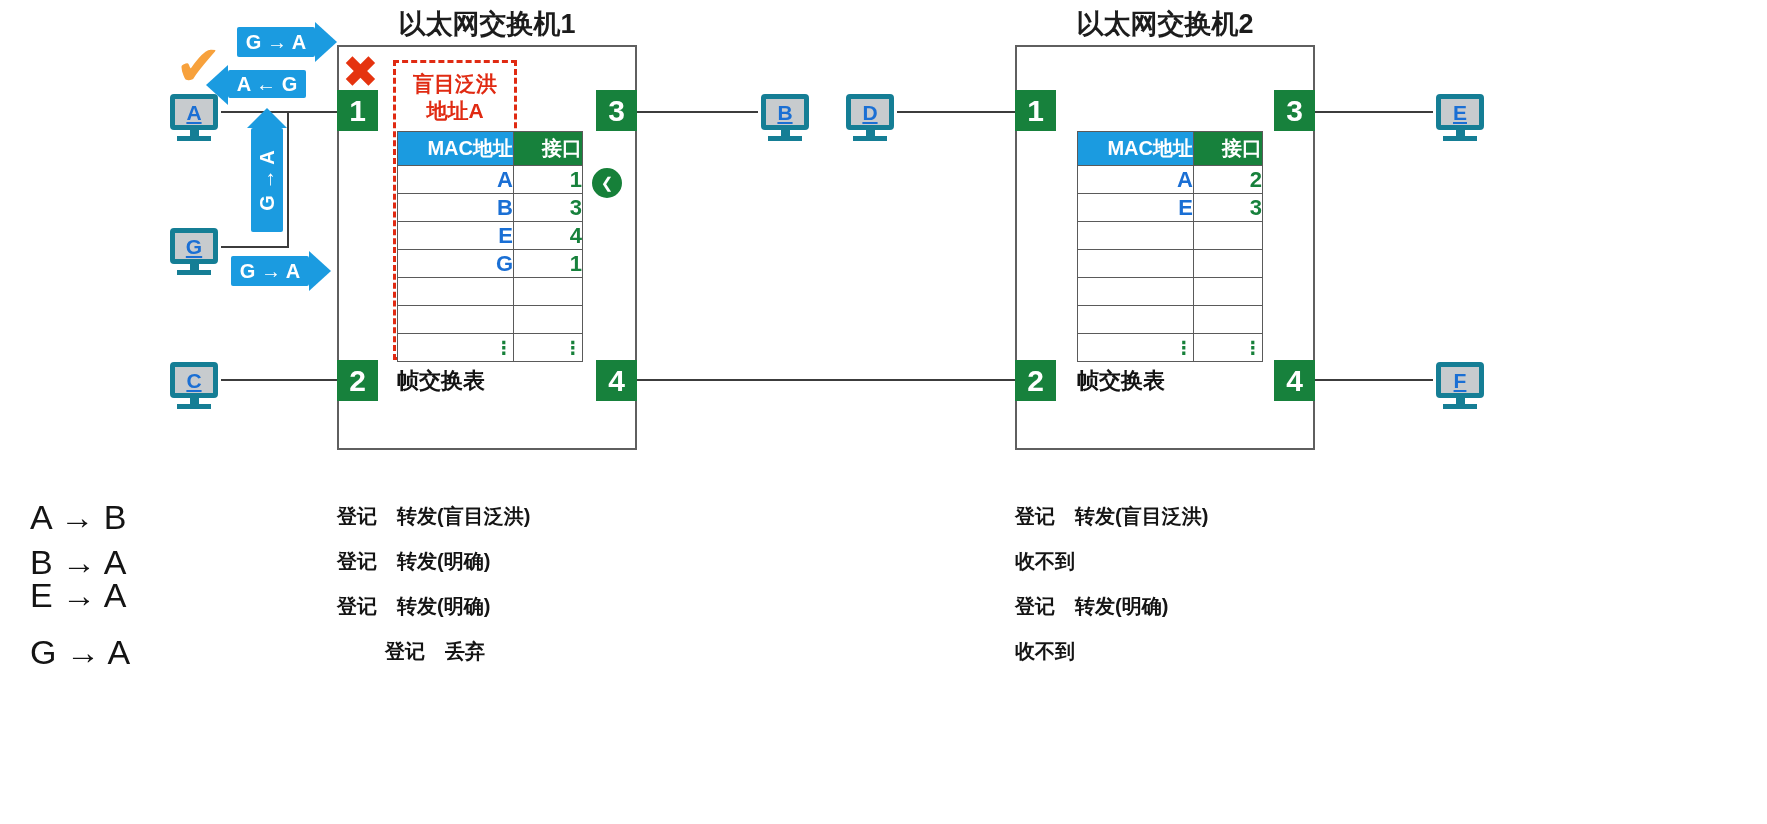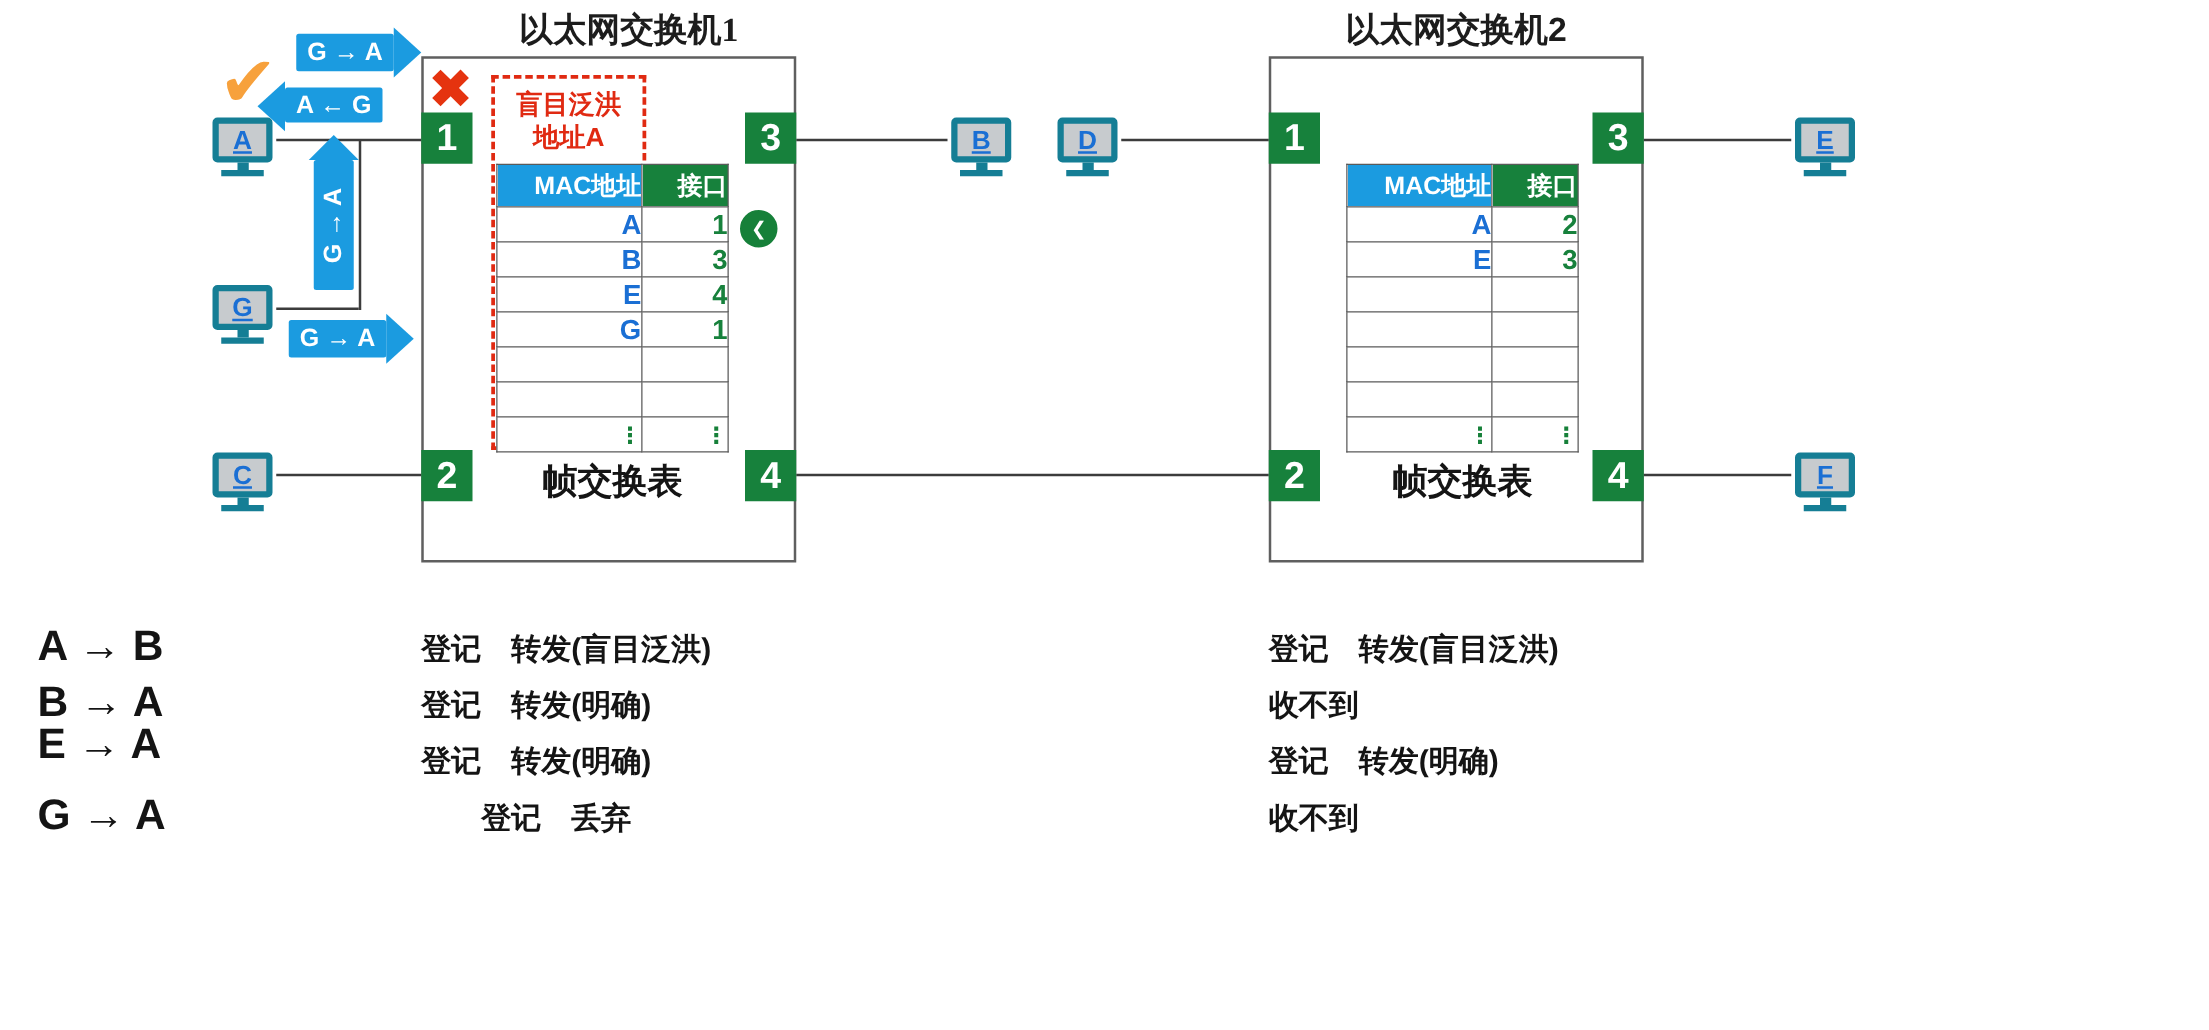--- a/index.html
+++ b/index.html
@@ -18,42 +18,42 @@
   .host-base{width:34px;height:5px;background:#157E95;}
   .mac-table{position:absolute;border-collapse:collapse;table-layout:fixed;background:#fff;}
   .mac-table th,.mac-table td{border:1.5px solid #5a5a5a;text-align:right;padding:0;overflow:hidden;}
   .mac-table th{height:33px;font-size:20px;font-weight:bold;color:#fff;}
   .th-mac{width:115px;background:#1B9BE0;}
   .th-port{width:68px;background:#17813C;}
   .mac-table td{height:27px;font-size:22px;font-weight:bold;line-height:1;}
   .td-mac{color:#1A6FD4;}
   .td-port{color:#17813C;}
   tr.dots td{color:#168039;font-size:18px;}
-  .table-caption{position:absolute;width:186px;text-align:center;font-size:28px;font-weight:bold;color:#141414;}
+  .table-caption{position:absolute;width:186px;text-align:left;font-size:22px;font-weight:bold;color:#141414;}
   .lookup-box{position:absolute;border:3px dashed #E02A12;box-sizing:border-box;background:transparent;}
   .lookup-note{position:absolute;width:124px;text-align:center;color:#E02A12;font-size:21px;font-weight:bold;line-height:1.3;}
   .badge{position:absolute;background:#1B9BE0;color:#fff;display:flex;align-items:center;justify-content:center;
          font-size:20px;font-weight:bold;border-radius:2px;white-space:nowrap;}
   .tri{position:absolute;width:0;height:0;}
   .tri-right{border-top:20px solid transparent;border-bottom:20px solid transparent;border-left:22px solid #1B9BE0;}
   .tri-left{border-top:20px solid transparent;border-bottom:20px solid transparent;border-right:22px solid #1B9BE0;}
   .tri-up{border-left:20px solid transparent;border-right:20px solid transparent;border-bottom:20px solid #1B9BE0;}
   .mark{position:absolute;font-weight:bold;line-height:1;}
   .back-icon{position:absolute;width:30px;height:30px;border-radius:50%;background:#168039;border:2px solid #fff;
              color:#fff;display:flex;align-items:center;justify-content:center;font-size:15px;font-weight:bold;}
-  .legend-flow{position:absolute;left:30px;font-size:34px;font-weight:bold;color:#141414;white-space:pre;}
-  .legend-note{position:absolute;font-size:24px;font-weight:bold;color:#141414;white-space:pre;}
+  .legend-flow{position:absolute;left:30px;font-size:34px;font-weight:normal;color:#141414;white-space:pre;}
+  .legend-note{position:absolute;font-size:20px;font-weight:bold;color:#141414;white-space:pre;}
   .vtext{transform:rotate(-90deg);white-space:nowrap;}
 </style>
 </head>
 <body>
 
 <div id="stage">
 
-  <div class="switch-title" style="left:353px;top:6px;font-family:Liberation Serif, serif;">以太网交换机1</div>
+  <div class="switch-title" style="left:337px;top:6px;">以太网交换机1</div>
   <div class="switch-title" style="left:1015px;top:6px;">以太网交换机2</div>
 
   <div class="switch-box" style="left:337px;top:45px;"></div>
   <div class="switch-box" style="left:1015px;top:45px;"></div>
 
   <div class="link" style="left:221px;top:111px;width:116px;height:2px;"></div>
   <div class="link" style="left:287px;top:112px;width:2px;height:136px;"></div>
   <div class="link" style="left:221px;top:246px;width:66px;height:2px;"></div>
   <div class="link" style="left:221px;top:379px;width:116px;height:2px;"></div>
   <div class="link" style="left:637px;top:111px;width:121px;height:2px;"></div>

